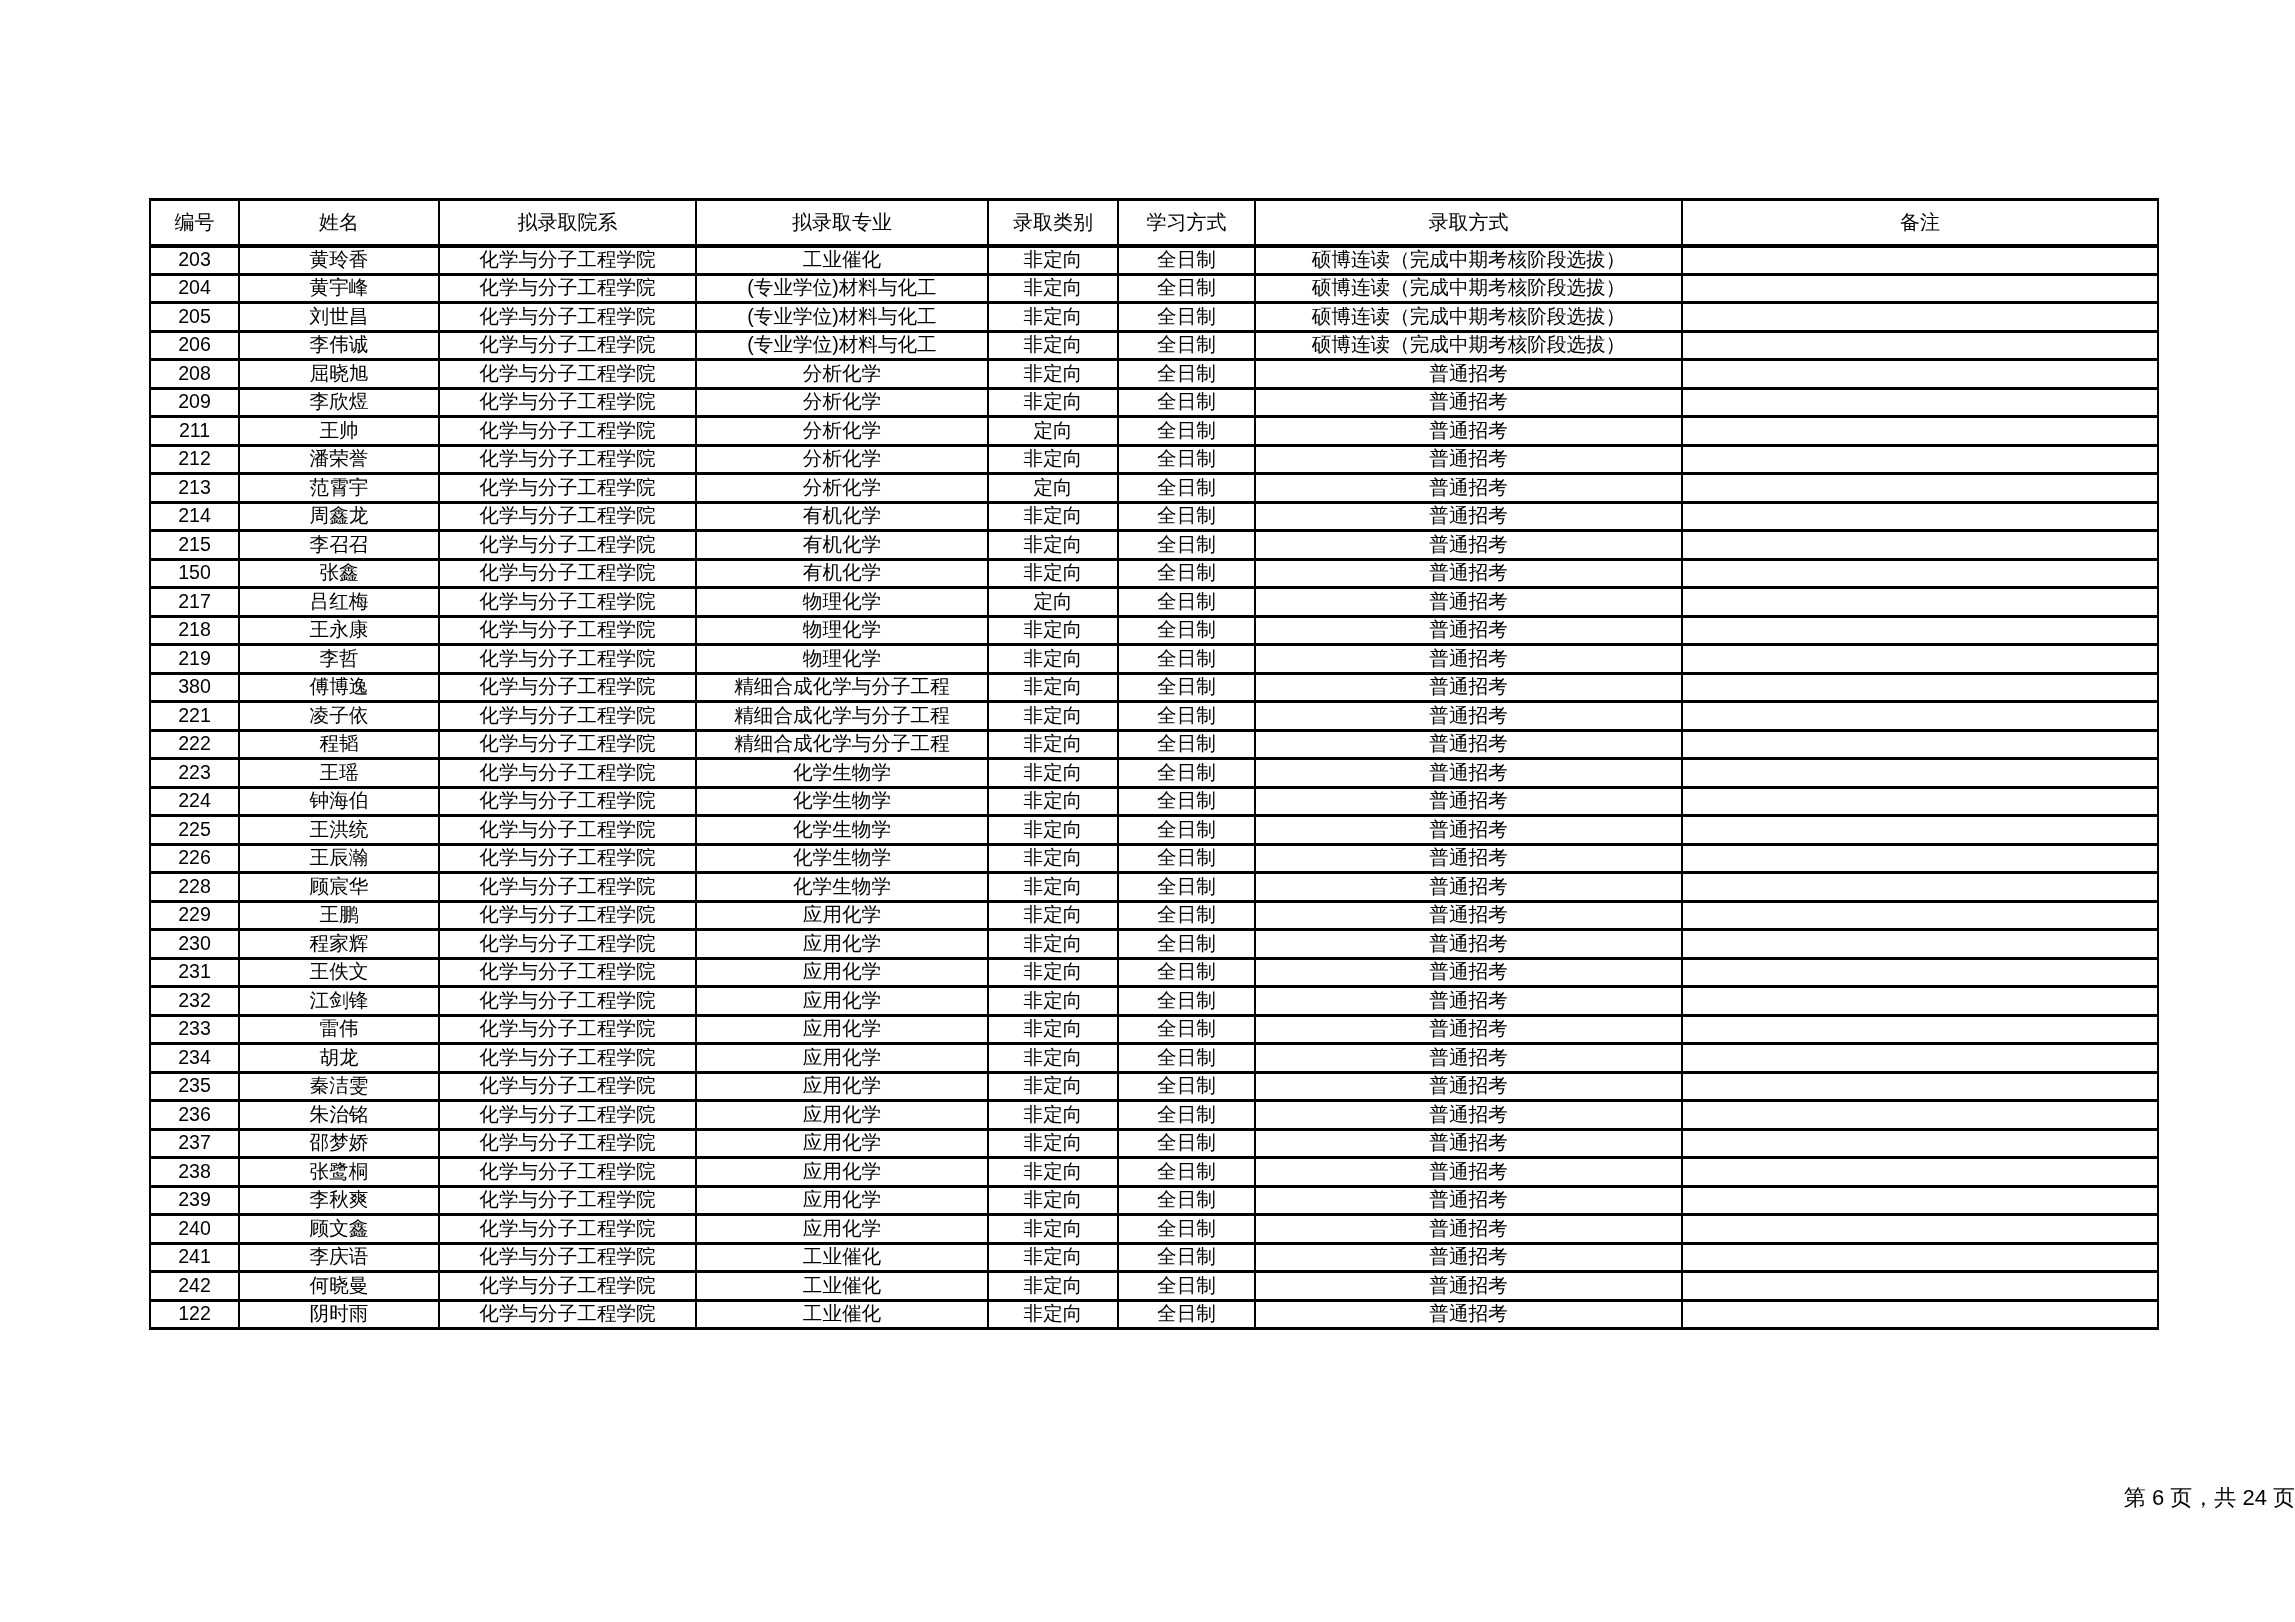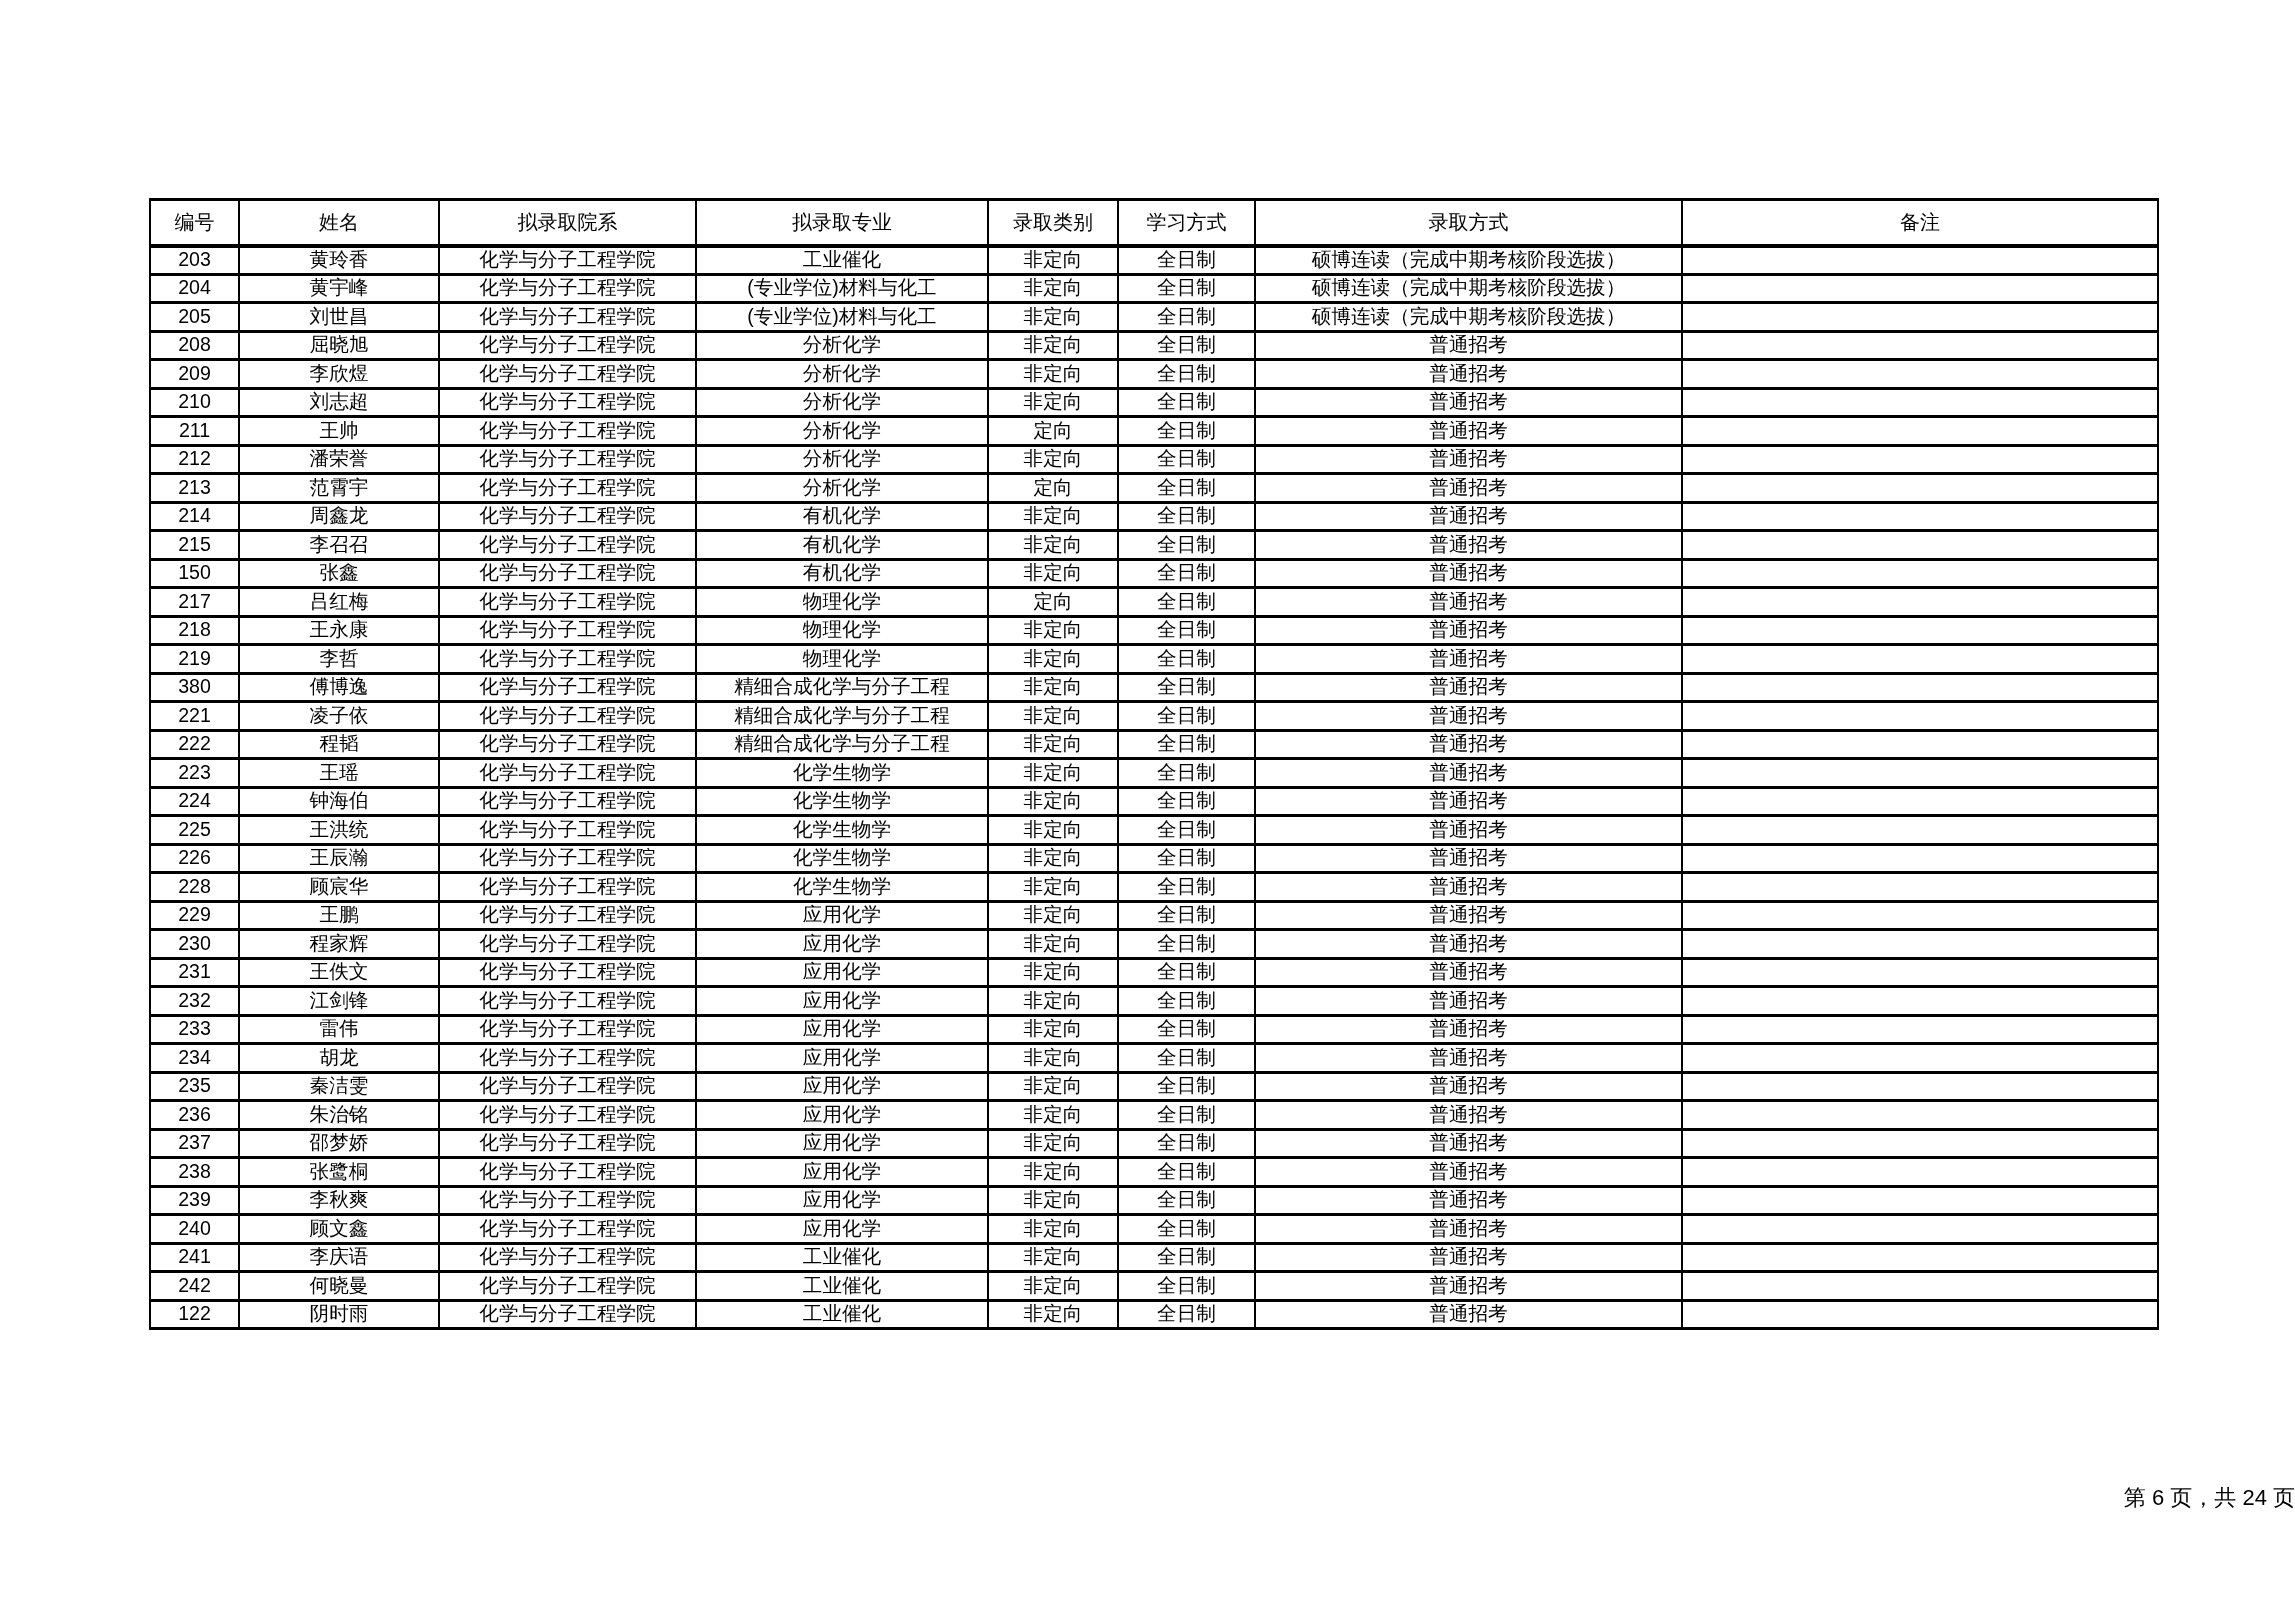--- a/index.html
+++ b/index.html
@@ -110,42 +110,42 @@
         <td>205</td>
         <td>刘世昌</td>
         <td>化学与分子工程学院</td>
         <td>(专业学位)材料与化工</td>
         <td>非定向</td>
         <td>全日制</td>
         <td>硕博连读（完成中期考核阶段选拔）</td>
         <td></td>
       </tr>
       <tr>
+        <td>206</td>
+        <td>李伟诚</td>
+        <td>化学与分子工程学院</td>
+        <td>(专业学位)材料与化工</td>
+        <td>非定向</td>
+        <td>全日制</td>
+        <td>硕博连读（完成中期考核阶段选拔）</td>
+        <td></td>
+      </tr>
+      <tr>
         <td>208</td>
         <td>屈晓旭</td>
         <td>化学与分子工程学院</td>
         <td>分析化学</td>
         <td>非定向</td>
         <td>全日制</td>
         <td>普通招考</td>
         <td></td>
       </tr>
       <tr>
         <td>209</td>
         <td>李欣煜</td>
-        <td>化学与分子工程学院</td>
-        <td>分析化学</td>
-        <td>非定向</td>
-        <td>全日制</td>
-        <td>普通招考</td>
-        <td></td>
-      </tr>
-      <tr>
-        <td>210</td>
-        <td>刘志超</td>
         <td>化学与分子工程学院</td>
         <td>分析化学</td>
         <td>非定向</td>
         <td>全日制</td>
         <td>普通招考</td>
         <td></td>
       </tr>
       <tr>
         <td>211</td>
         <td>王帅</td>

